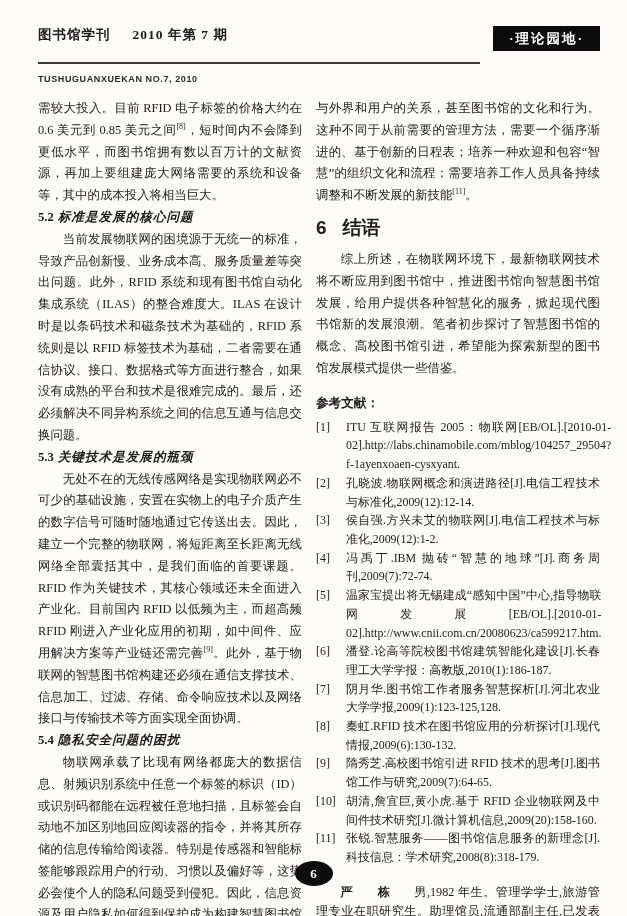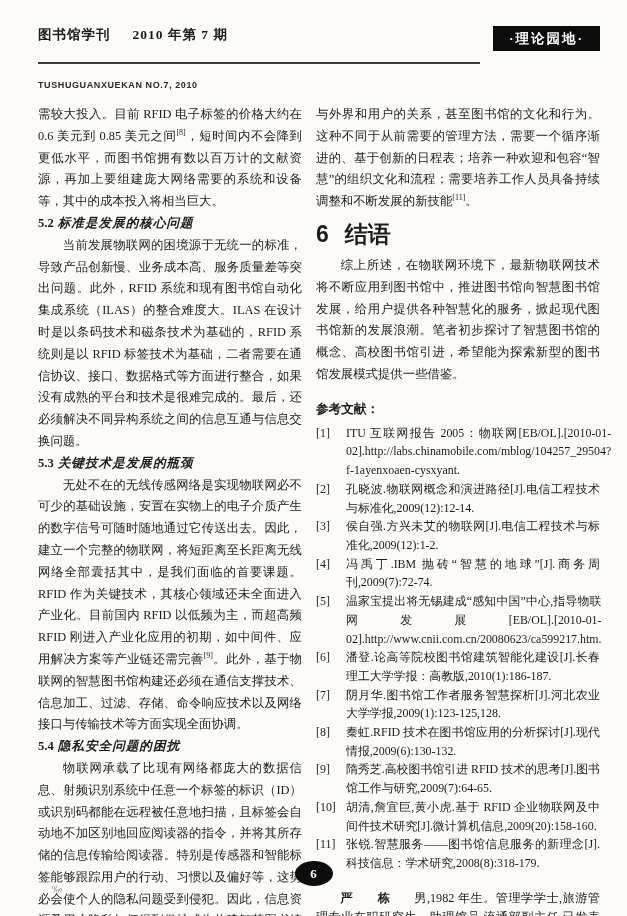--- a/index.html
+++ b/index.html
@@ -19,21 +19,21 @@
   .header{display:flex;justify-content:space-between;align-items:flex-start;}
   .header-left{width:442px;}
   .title-row{
     display:flex;align-items:baseline;gap:22px;
     border-bottom:2px solid #3c3a37;padding-bottom:18px;
     font-weight:bold;font-size:13.5px;letter-spacing:1px;
   }
   .pinyin{
     font-family:"Liberation Sans","DejaVu Sans",sans-serif;
     font-weight:bold;font-size:9px;letter-spacing:.6px;
-    color:#2c2a28;margin-top:16px;
+    color:#2c2a28;margin-top:10px;
   }
   .badge{
     background:#0c0c0c;color:#ffffff;
     font-weight:bold;font-size:13.5px;letter-spacing:2px;
     padding:4px 16px;line-height:17px;white-space:nowrap;
   }
 
   
   .columns{display:flex;gap:14px;margin-top:14px;}
   .col{width:284px;}
@@ -46,21 +46,21 @@
   sup.ref-mark{font-size:8px;line-height:0;}
 
   .sub-heading{
     margin:0;font-size:12.6px;line-height:21.8px;font-weight:bold;
   }
   .sub-heading .sec-no{font-style:normal;margin-right:4px;font-family:Liberation Serif, serif;}
   .sub-heading .sec-title{font-style:italic;letter-spacing:1px;}
 
   .conclusion-heading{
     font-family:"Liberation Sans","DejaVu Sans",sans-serif;
-    font-size:23px;font-weight:bold;margin:9px 0 9px;line-height:24px;
+    font-size:19px;font-weight:bold;margin:9px 0 9px;line-height:24px;
   }
   .conclusion-heading .sec-no{margin-right:16px;}
 
   .refs-heading{
     font-family:"Liberation Sans","DejaVu Sans",sans-serif;
     font-weight:bold;font-size:12.6px;margin:13px 0 5px;line-height:20px;
   }
   .ref-item{
     display:flex;font-size:11.9px;line-height:18.7px;text-align:justify;
   }

